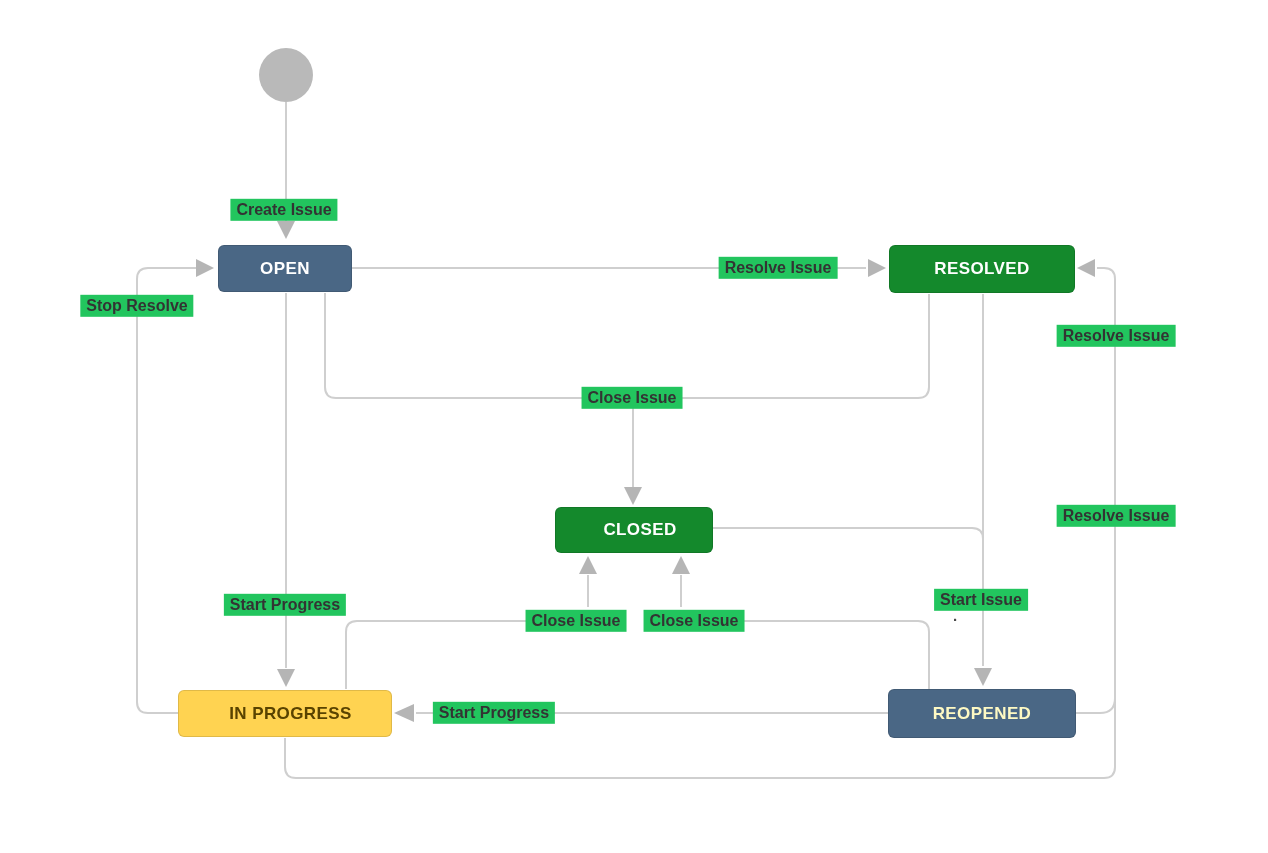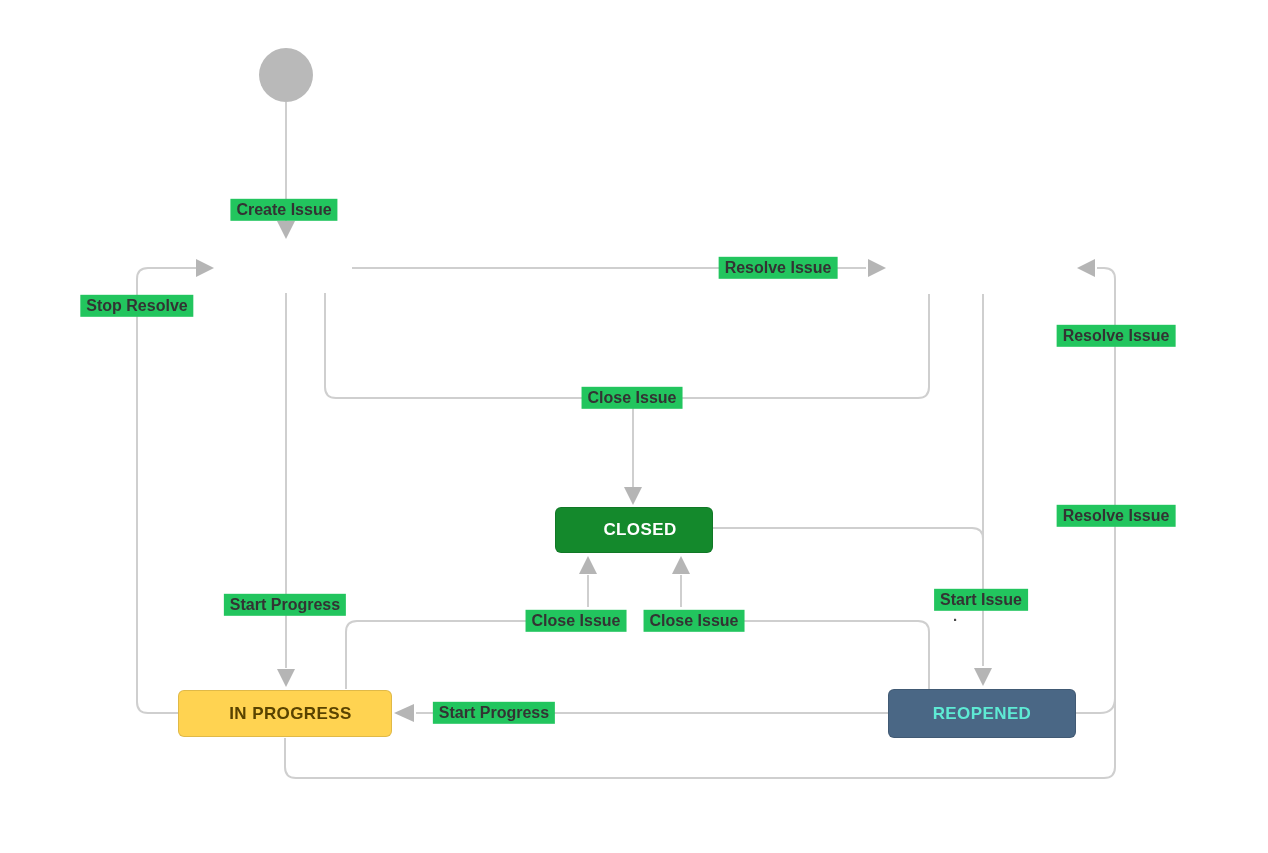--- a/index.html
+++ b/index.html
@@ -86,32 +86,38 @@
     <path d="M346 689 L346 632 Q346 621 357 621 L560 621"></path>
     <path d="M588 607 L588 575"></path>
     <polygon points="579,574 597,574 588,556"></polygon>
 
     <path d="M888 713 L416 713"></path>
     <polygon points="414,704 414,722 394,713"></polygon>
   </svg>
 
   <div id="node-start" class="start-node" style="background: rgb(185, 185, 185);"></div>
 
+  <div id="node-open" class="node" style="background: rgb(74, 103, 133);">
+    <span style="color: rgb(255, 255, 255);">OPEN</span>
+  </div>
 
+  <div id="node-resolved" class="node" style="background: rgb(20, 137, 44);">
+    <span style="color: rgb(255, 255, 255);">RESOLVED</span>
+  </div>
 
   <div id="node-closed" class="node" style="background: rgb(20, 137, 44); padding-left: 12px;">
     <span style="color: rgb(255, 255, 255);">CLOSED</span>
   </div>
 
   <div id="node-inprogress" class="node" style="background: rgb(255, 211, 81);">
     <span style="color: rgb(89, 67, 0);">IN PROGRESS</span>
   </div>
 
   <div id="node-reopened" class="node" style="background: rgb(74, 103, 133);">
-    <span style="color: #5eead4;">REOPENED</span>
+    <span style="color: #fef9c3;">REOPENED</span>
   </div>
 
   <div id="lbl-create-issue" class="edge-label">Create Issue</div>
   <div id="lbl-resolve-issue-top" class="edge-label">Resolve Issue</div>
   <div id="lbl-stop-progress" class="edge-label">Stop Resolve</div>
   <div id="lbl-start-progress-left" class="edge-label">Start Progress</div>
   <div id="lbl-close-issue-top" class="edge-label">Close Issue</div>
   <div id="lbl-close-issue-left" class="edge-label">Close Issue</div>
   <div id="lbl-close-issue-right" class="edge-label">Close Issue</div>
   <div id="lbl-reopen-issue" class="edge-label">Start Issue</div>

